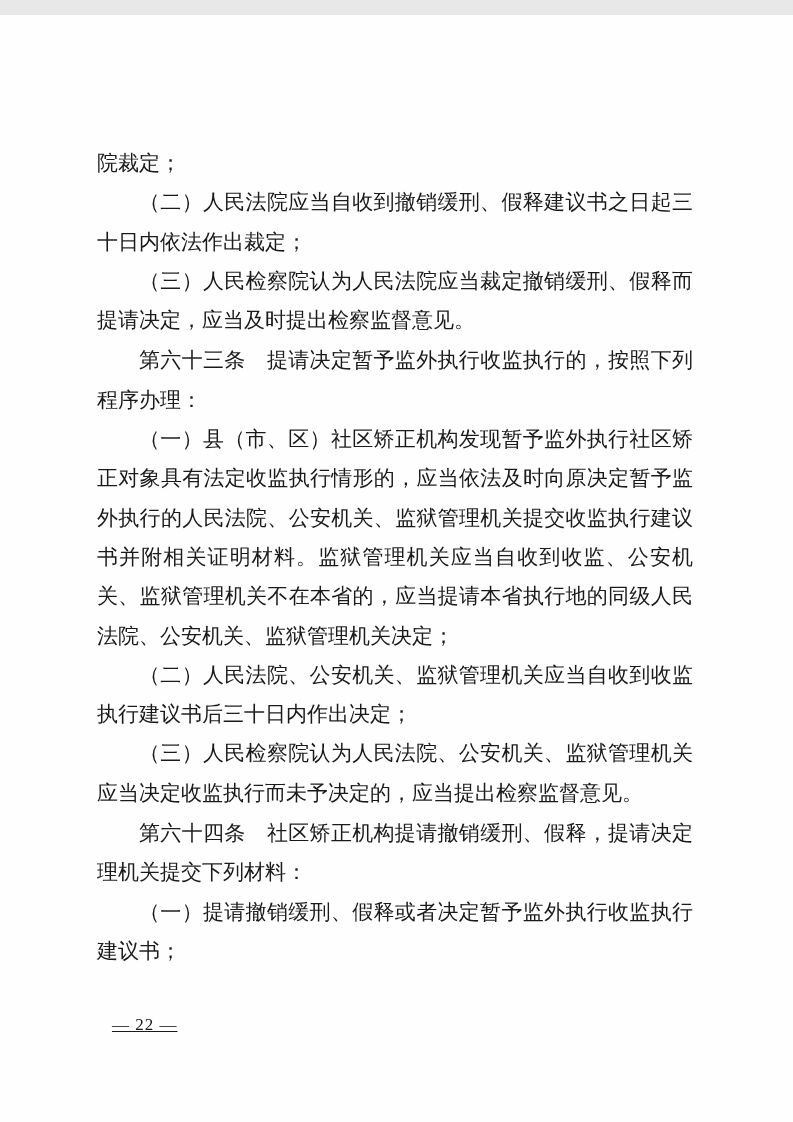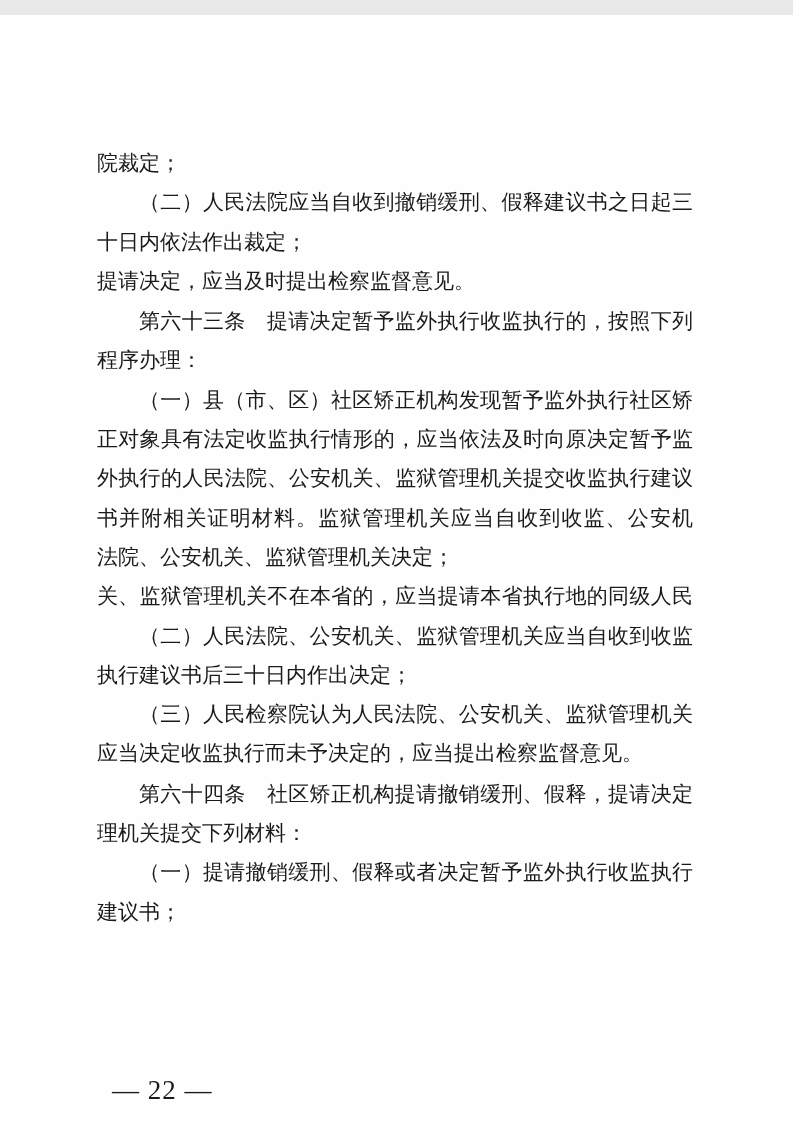--- a/index.html
+++ b/index.html
@@ -40,43 +40,45 @@
   .line.indent {
     padding-left: 42px; 
   }
   .art-num {
     font-family: "Liberation Sans", "DejaVu Sans", sans-serif;
     font-weight: 400;
   }
   .footer-pagenum {
     position: absolute;
     left: 112px;
-    top: 1060px;
-    font-size: 27px;
+    top: 1000px;
+    font-size: 17px;
     letter-spacing: 1px;
     color: #1a1a1a;
+    text-decoration: underline;
   }
 </style>
 </head>
 <body>
 
 <div class="page">
   <div class="doc-body">
       <div class="line">院裁定；</div>
       <div class="line indent fill">（二）人民法院应当自收到撤销缓刑、假释建议书之日起三</div>
       <div class="line">十日内依法作出裁定；</div>
+      <div class="line indent fill">（三）人民检察院认为人民法院应当裁定撤销缓刑、假释而</div>
       <div class="line">提请决定，应当及时提出检察监督意见。</div>
       <div class="line indent fill"><span class="art-num">第六十三条</span>　提请决定暂予监外执行收监执行的，按照下列</div>
       <div class="line">程序办理：</div>
       <div class="line indent fill">（一）县（市、区）社区矫正机构发现暂予监外执行社区矫</div>
       <div class="line fill">正对象具有法定收监执行情形的，应当依法及时向原决定暂予监</div>
       <div class="line fill">外执行的人民法院、公安机关、监狱管理机关提交收监执行建议</div>
       <div class="line fill">书并附相关证明材料。监狱管理机关应当自收到收监、公安机</div>
+      <div class="line fill">关、监狱管理机关不在本省的，应当提请本省执行地的同级人民</div>
       <div class="line">法院、公安机关、监狱管理机关决定；</div>
-      <div class="line fill">关、监狱管理机关不在本省的，应当提请本省执行地的同级人民</div>
       <div class="line indent fill">（二）人民法院、公安机关、监狱管理机关应当自收到收监</div>
       <div class="line">执行建议书后三十日内作出决定；</div>
       <div class="line indent fill">（三）人民检察院认为人民法院、公安机关、监狱管理机关</div>
       <div class="line">应当决定收监执行而未予决定的，应当提出检察监督意见。</div>
       <div class="line indent fill"><span class="art-num">第六十四条</span>　社区矫正机构提请撤销缓刑、假释，提请决定</div>
       <div class="line">理机关提交下列材料：</div>
       <div class="line indent fill">（一）提请撤销缓刑、假释或者决定暂予监外执行收监执行</div>
       <div class="line">建议书；</div>
     </div>
   <div class="footer-pagenum">— 22 —</div>

